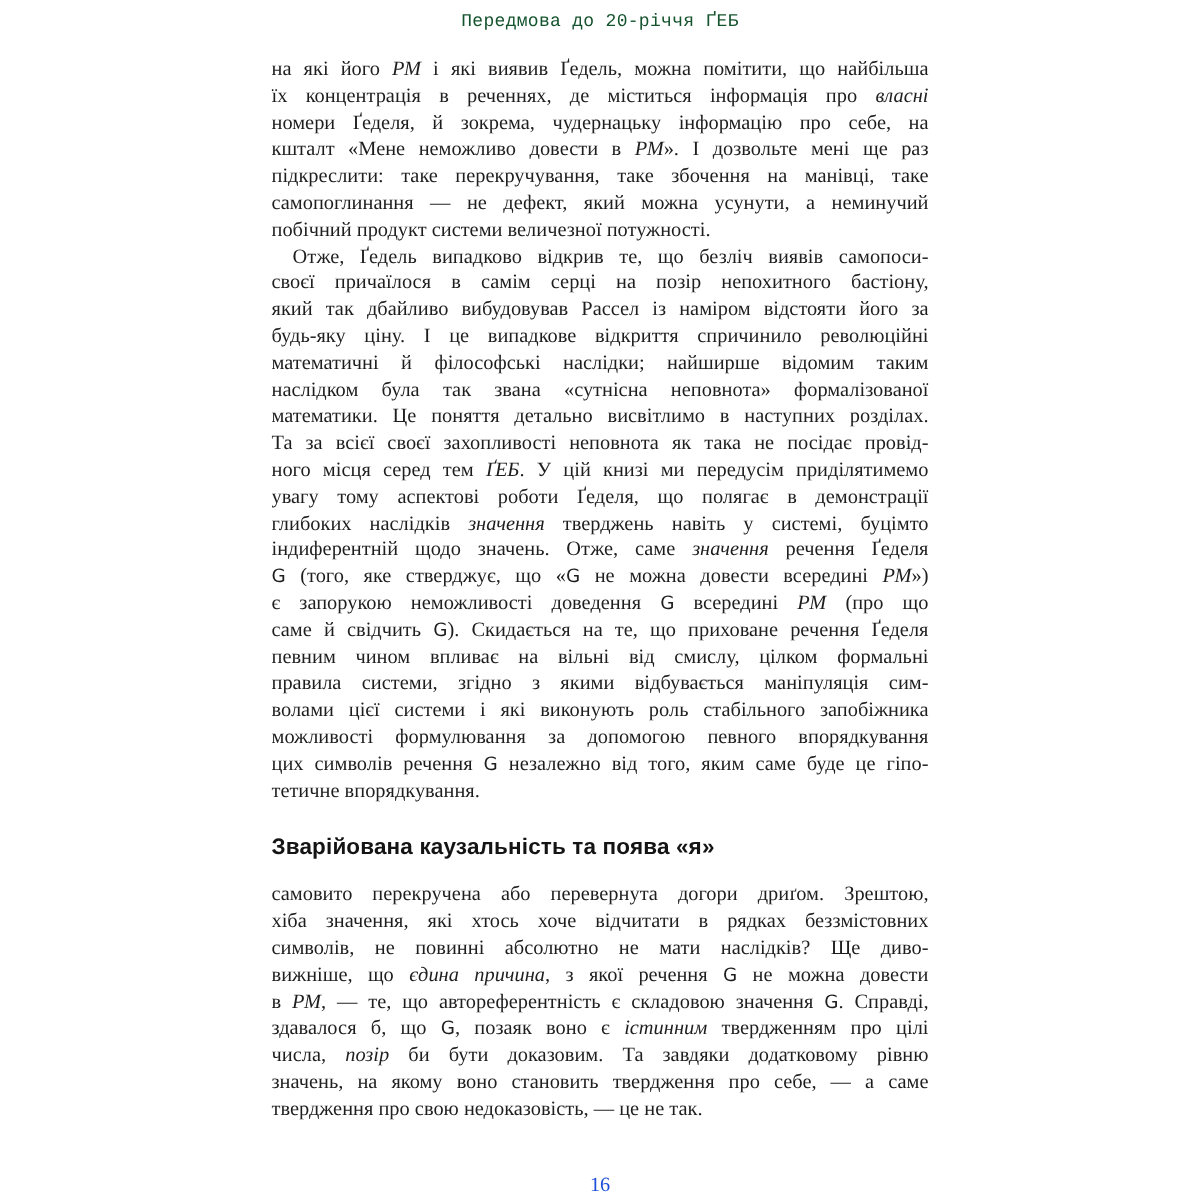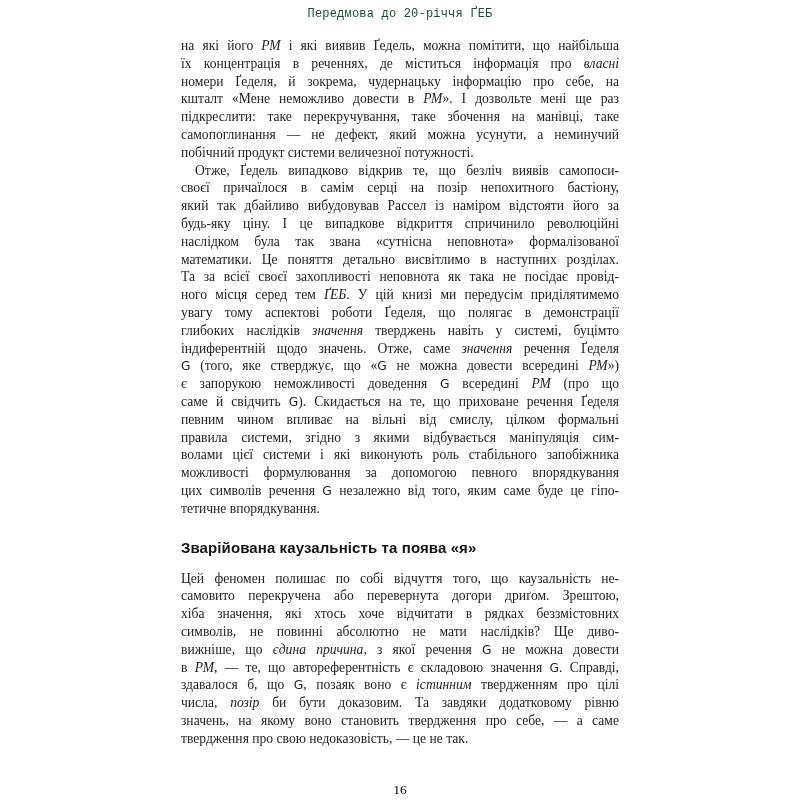--- a/index.html
+++ b/index.html
@@ -63,21 +63,21 @@
     color: #141414;
   }
   .page-number {
     position: absolute;
     top: 782px;
     left: 0;
     width: 100%;
     text-align: center;
     font-family: "Liberation Serif", "DejaVu Serif", serif;
     font-size: 13.5px;
-    color: #000000;
+    color: #1d4ed8;
   }
 </style>
 </head>
 <body>
 
 <div class="page">
   <div class="running-header">Передмова до 20-річчя ҐЕБ</div>
 
   <div class="body-text">
     <div class="para">
@@ -87,40 +87,40 @@
         <div class="line"><span>кшталт «Мене неможливо довести в </span><span class="i">РМ</span><span>». І дозвольте мені ще раз</span></div>
         <div class="line"><span>підкреслити: таке перекручування, таке збочення на манівці, таке</span></div>
         <div class="line"><span>самопоглинання — не дефект, який можна усунути, а неминучий</span></div>
         <div class="line last"><span>побічний продукт системи величезної потужності.</span></div>
       </div>
     <div class="para indent">
         <div class="line"><span>Отже, Ґедель випадково відкрив те, що безліч виявів самопоси-</span></div>
         <div class="line"><span>своєї причаїлося в самім серці на позір непохитного бастіону,</span></div>
         <div class="line"><span>який так дбайливо вибудовував Рассел із наміром відстояти його за</span></div>
         <div class="line"><span>будь-яку ціну. І це випадкове відкриття спричинило революційні</span></div>
+        <div class="line"><span>математичні й філософські наслідки; найширше відомим таким</span></div>
         <div class="line"><span>наслідком була так звана «сутнісна неповнота» формалізованої</span></div>
         <div class="line"><span>математики. Це поняття детально висвітлимо в наступних розділах.</span></div>
         <div class="line"><span>Та за всієї своєї захопливості неповнота як така не посідає провід-</span></div>
         <div class="line"><span>ного місця серед тем </span><span class="i">ҐЕБ</span><span>. У цій книзі ми передусім приділятимемо</span></div>
         <div class="line"><span>увагу тому аспектові роботи Ґеделя, що полягає в демонстрації</span></div>
         <div class="line"><span>глибоких наслідків </span><span class="i">значення</span><span> тверджень навіть у системі, буцімто</span></div>
         <div class="line"><span>індиферентній щодо значень. Отже, саме </span><span class="i">значення</span><span> речення Ґеделя</span></div>
         <div class="line"><span class="g">G</span><span> (того, яке стверджує, що «</span><span class="g">G</span><span> не можна довести всередині </span><span class="i">РМ</span><span>»)</span></div>
         <div class="line"><span>є запорукою неможливості доведення </span><span class="g">G</span><span> всередині </span><span class="i">РМ</span><span> (про що</span></div>
         <div class="line"><span>саме й свідчить </span><span class="g">G</span><span>). Скидається на те, що приховане речення Ґеделя</span></div>
         <div class="line"><span>певним чином впливає на вільні від смислу, цілком формальні</span></div>
         <div class="line"><span>правила системи, згідно з якими відбувається маніпуляція сим-</span></div>
         <div class="line"><span>волами цієї системи і які виконують роль стабільного запобіжника</span></div>
         <div class="line"><span>можливості формулювання за допомогою певного впорядкування</span></div>
         <div class="line"><span>цих символів речення </span><span class="g">G</span><span> незалежно від того, яким саме буде це гіпо-</span></div>
         <div class="line last"><span>тетичне впорядкування.</span></div>
       </div>
     <h2 class="section-heading">Зварійована каузальність та поява «я»</h2>
     <div class="para">
-        <div class="line"><span>Цей феномен полишає по собі відчуття того, що каузальність не-</span></div>
         <div class="line"><span>самовито перекручена або перевернута догори дриґом. Зрештою,</span></div>
         <div class="line"><span>хіба значення, які хтось хоче відчитати в рядках беззмістовних</span></div>
         <div class="line"><span>символів, не повинні абсолютно не мати наслідків? Ще диво-</span></div>
         <div class="line"><span>вижніше, що </span><span class="i">єдина причина</span><span>, з якої речення </span><span class="g">G</span><span> не можна довести</span></div>
         <div class="line"><span>в </span><span class="i">РМ</span><span>, — те, що автореферентність є складовою значення </span><span class="g">G</span><span>. Справді,</span></div>
         <div class="line"><span>здавалося б, що </span><span class="g">G</span><span>, позаяк воно є </span><span class="i">істинним</span><span> твердженням про цілі</span></div>
         <div class="line"><span>числа, </span><span class="i">позір</span><span> би бути доказовим. Та завдяки додатковому рівню</span></div>
         <div class="line"><span>значень, на якому воно становить твердження про себе, — а саме</span></div>
         <div class="line last"><span>твердження про свою недоказовість, — це не так.</span></div>
       </div>

